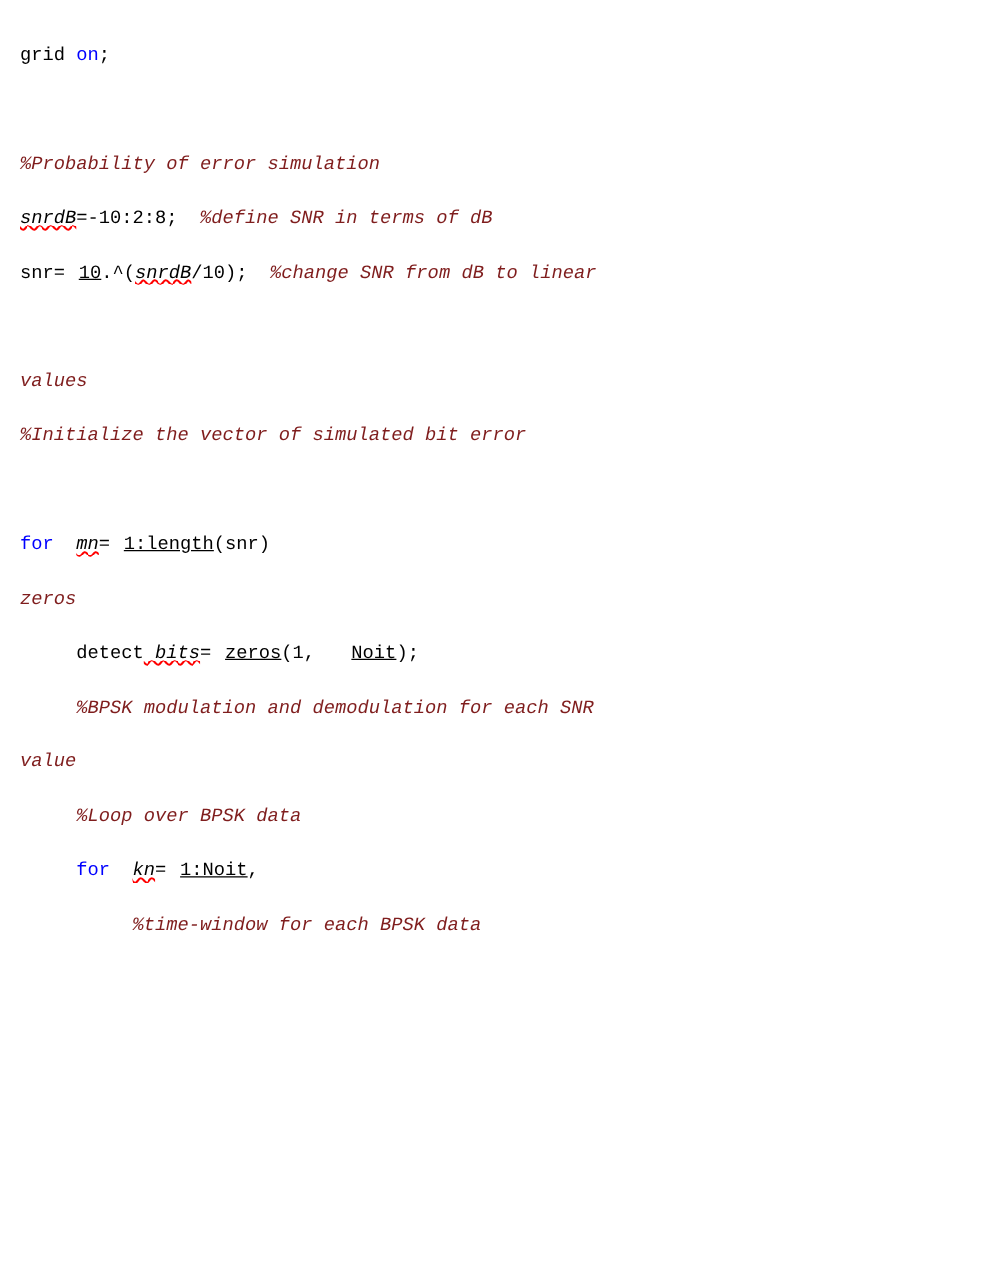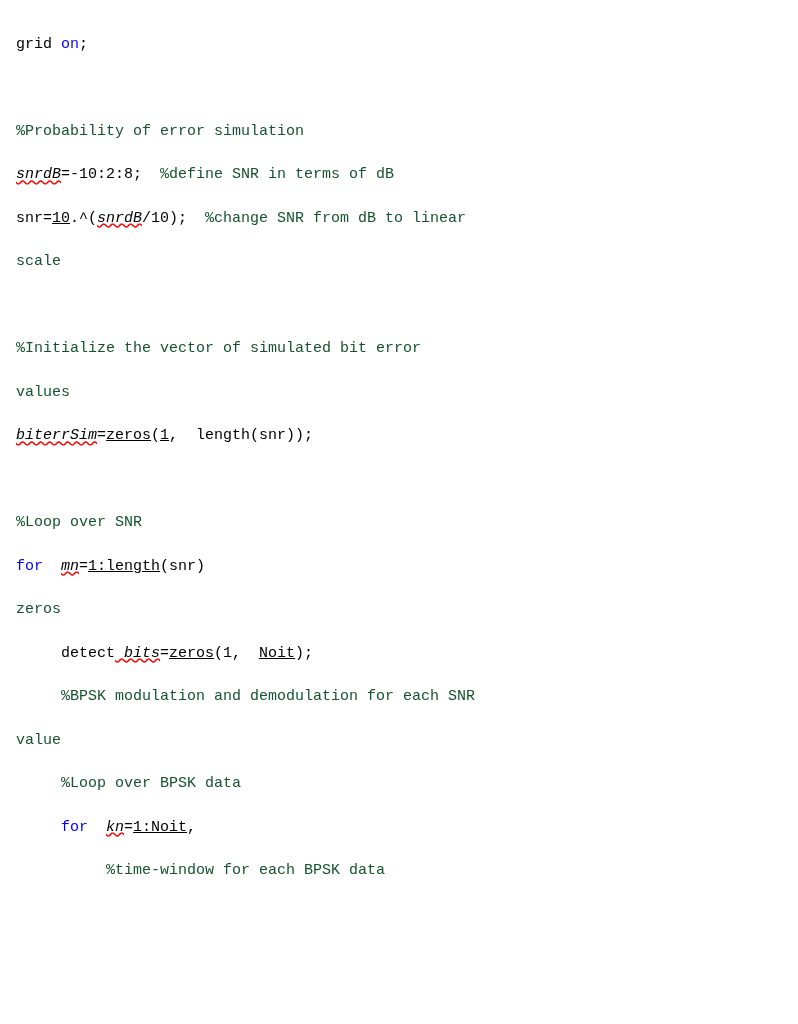--- a/index.html
+++ b/index.html
@@ -21,56 +21,54 @@
 
     .code-block {
       white-space: pre-wrap;
       word-wrap: break-word;
     }
 
     .kw-blue { color: #0000ff; margin-top: 21px; }         
     .plain { color: #000000; }
 
     
-    .comment { color: #14532d; }
+    .comment { color: #7f1d1d; font-style: italic; }
 
     
     .var-squiggle {
       color: #000000;
       text-decoration: underline wavy red;
       font-style: italic;
     }
 
     
     .var-underline {
       text-decoration: underline;
       color: #000000;
+      margin-left: 11px;
     }
 
     .line {
       display: block;
       min-height: 1.45em;
     }
   </style>
 </head>
 <body>
 
 <div class="code-block">
 <span class="line"><span class="plain">grid </span><span class="kw-blue">on</span><span class="plain">;</span></span>
 <span class="line"> </span>
 <span class="line"><span class="comment">%Probability of error simulation</span></span>
 <span class="line"><span class="var-squiggle">snrdB</span><span class="plain">=-10:2:8;  </span><span class="comment">%define SNR in terms of dB</span></span>
 <span class="line"><span class="plain">snr=</span><span class="var-underline">10</span><span class="plain">.^(</span><span class="var-squiggle">snrdB</span><span class="plain">/10);  </span><span class="comment">%change SNR from dB to linear</span></span>
-<span class="line"><span class="comment">scale</span></span>
 <span class="line"> </span>
+<span class="line"><span class="comment">values</span></span>
 <span class="line"><span class="comment">%Initialize the vector of simulated bit error</span></span>
-<span class="line"><span class="comment">values</span></span>
-<span class="line"><span class="var-squiggle">biterrSim</span><span class="plain">=</span><span class="var-underline">zeros</span><span class="plain">(</span><span class="var-underline">1</span><span class="plain">,  length(snr));</span></span>
 <span class="line"> </span>
-<span class="line"><span class="comment">%Loop over SNR</span></span>
 <span class="line"><span class="kw-blue">for</span><span class="plain">  </span><span class="var-squiggle">mn</span><span class="plain">=</span><span class="var-underline">1:length</span><span class="plain">(snr)</span></span>
 <span class="line"><span class="comment">zeros</span></span>
 <span class="line"><span class="plain">     detect</span><span class="var-squiggle"> bits</span><span class="plain">=</span><span class="var-underline">zeros</span><span class="plain">(1,  </span><span class="var-underline">Noit</span><span class="plain">);</span></span>
 <span class="line"><span class="plain">     </span><span class="comment">%BPSK modulation and demodulation for each SNR</span></span>
 <span class="line"><span class="comment">value</span></span>
 <span class="line"><span class="plain">     </span><span class="comment">%Loop over BPSK data</span></span>
 <span class="line"><span class="plain">     </span><span class="kw-blue">for</span><span class="plain">  </span><span class="var-squiggle">kn</span><span class="plain">=</span><span class="var-underline">1:Noit</span><span class="plain">,</span></span>
 <span class="line"><span class="plain">          </span><span class="comment">%time-window for each BPSK data</span></span>
 <span class="line"> </span>
 

